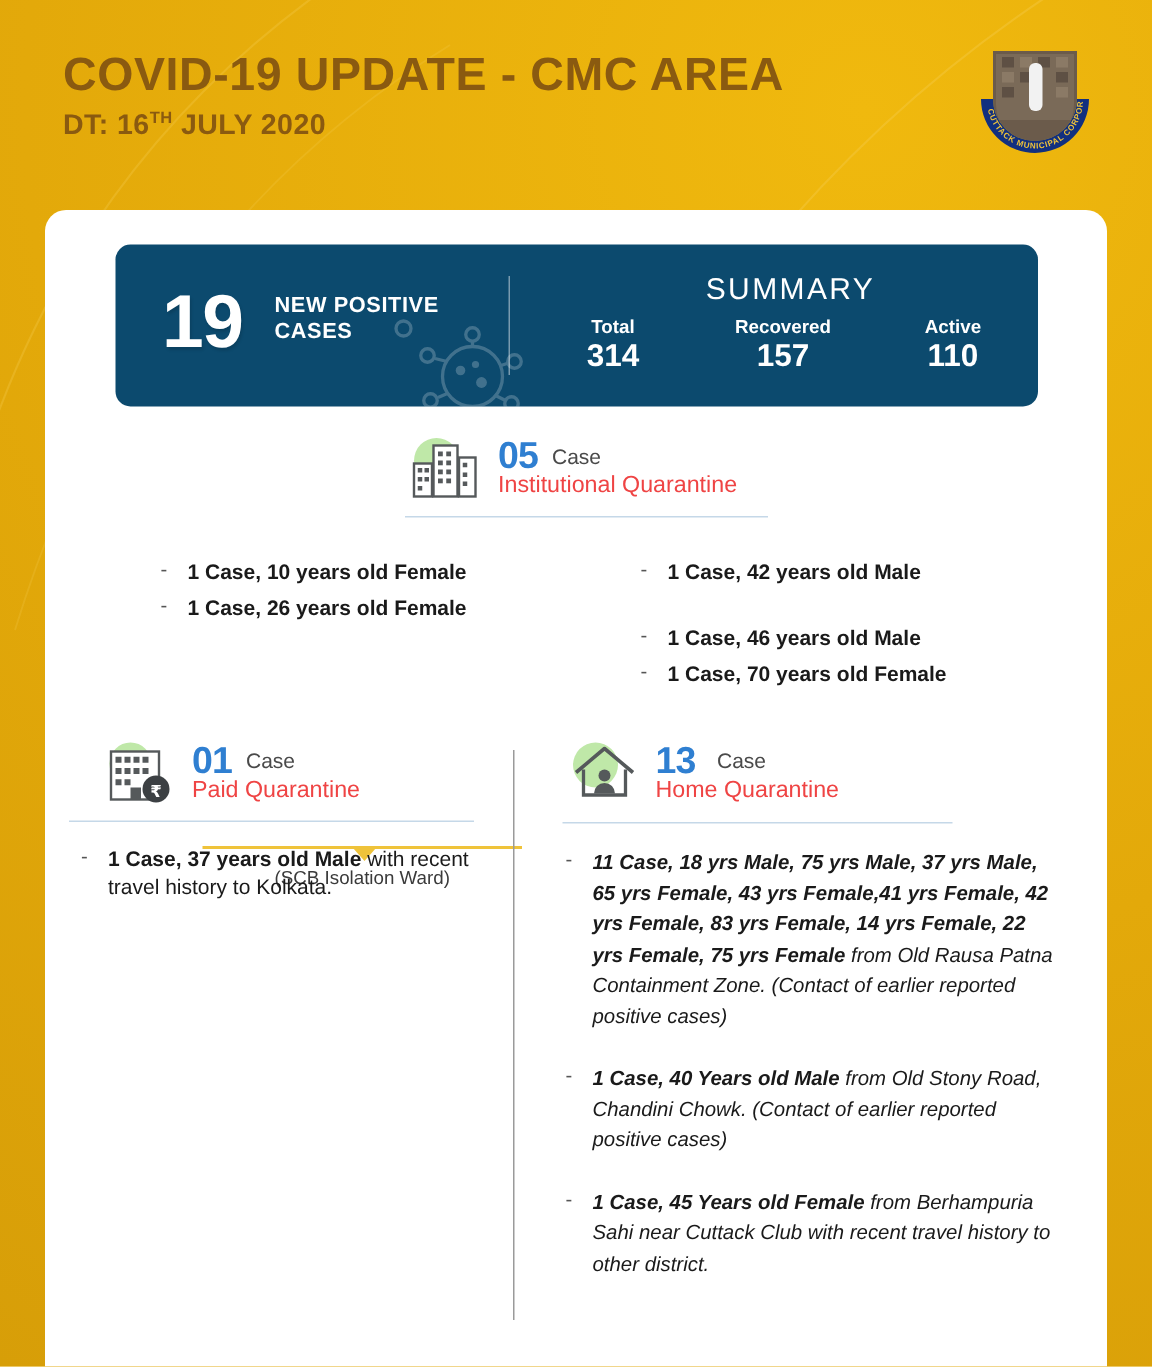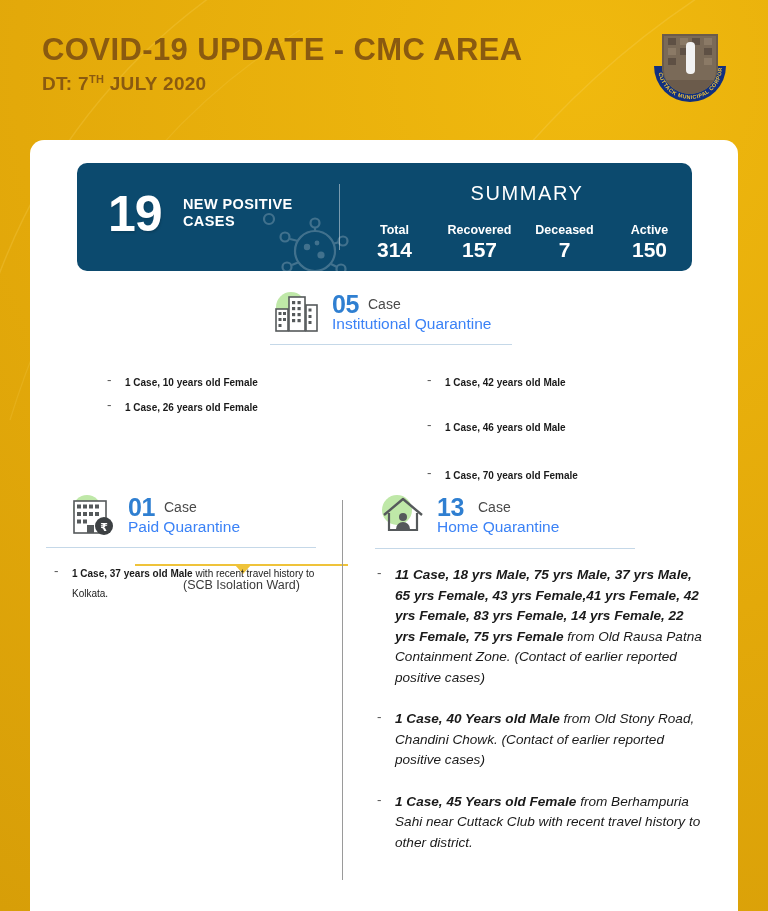--- a/index.html
+++ b/index.html
@@ -74,46 +74,46 @@
   }
   .banner-sep {
     position:absolute; left:262px; top:21px;
     width:1px; height:66px; background:rgba(255,255,255,.45);
   }
   .summary-title {
     position:absolute; left:285px; top:19px; width:330px;
     text-align:center; font-size:20px; color:#FFFFFF; letter-spacing:1.6px;
   }
   .stats {
-    position:absolute; left:275px; top:60px;
+    position:absolute; left:275px; top:48px;
     width:340px; display:flex; justify-content:space-between;
   }
   .stat { text-align:center; flex:1; }
   .stat-label { font-size:12.5px; font-weight:bold; color:#FFFFFF; }
   .stat-value { font-size:21px; font-weight:bold; color:#FFFFFF; margin-top:1px; }
 
   
   .sec-head { position:absolute; }
   .sec-icon { position:absolute; left:0; top:0; width:54px; height:46px; }
   .sec-num {
     position:absolute; font-size:25px; font-weight:bold; color:#2F7FD1;
     letter-spacing:-.5px;
   }
   .sec-case { position:absolute; font-size:14px; color:#4A4A4A; }
-  .sec-sub  { position:absolute; font-size:15.5px; color:#3b82f6; }
+  .sec-sub  { position:absolute; font-size:15.5px; color:#ef4444; }
   .sec-rule { position:absolute; height:1px; background:#C5D8E8; }
 
   
   .blist { position:absolute; }
   .bitem { position:relative; padding-left:20px; margin-bottom:5px; }
   .bitem:before {
     content:"-"; position:absolute; left:2px; top:0;
     color:#555; font-size:13.5px;
   }
-  .bitem-txt { font-size:10px; color:#1A1A1A; line-height:19px; }
+  .bitem-txt { font-size:14px; color:#1A1A1A; line-height:19px; }
   .bitem-txt b { font-weight:bold; }
 
   .blist-wide .bitem { margin-bottom:21px; }
   .blist-wide .bitem-txt { font-size:13.6px; line-height:20.5px;font-style:italic; }
 
   
   .gold-rule {
     position:absolute; left:105px; top:424px; width:213px; height:2px;
     background:#EFC33A;
   }
@@ -141,21 +141,21 @@
 <div class="bg">
   <svg class="bg-arcs" width="768" height="911" viewBox="0 0 768 911">
     <path d="M 760 -40 Q 470 120 330 480 Q 250 760 300 960" stroke="#F7D05A" stroke-width="1.4" fill="none" opacity=".7"></path>
     <path d="M 250 -30 Q 60 90 -10 300" stroke="#F7D05A" stroke-width="1.4" fill="none" opacity=".6"></path>
     <path d="M 300 30 Q 90 160 10 420" stroke="#F7D05A" stroke-width="1.2" fill="none" opacity=".45"></path>
   </svg>
 </div>
 
 <div class="header">
   <div class="title">COVID-19 UPDATE - CMC AREA</div>
-  <div class="subtitle"><span>DT: 7</span><sup>TH</sup><span> JULY 2020</span></div>
+  <div class="subtitle"><span>DT: 16</span><sup>TH</sup><span> JULY 2020</span></div>
 
   <svg class="logo" viewBox="0 0 96 76">
     <defs>
       <clipPath id="fortclip">
           <path d="M22 10 h52 v34 a26 26 0 0 1 -52 0 z"></path>
         </clipPath>
     </defs>
     <path d="M20 8 h56 v32 a28 28 0 0 1 -56 0 z" fill="#6B5B4B"></path>
     <g clip-path="url(#fortclip)">
       <rect x="20" y="8" width="56" height="46" fill="#7A6A58"></rect>
@@ -217,26 +217,22 @@
     <div class="stats">
       <div class="stat">
         <div class="stat-label">Total</div>
         <div class="stat-value">314</div>
       </div>
       <div class="stat">
         <div class="stat-label">Recovered</div>
         <div class="stat-value">157</div>
       </div>
       <div class="stat">
-        <div class="stat-label">Deceased</div>
-        <div class="stat-value">7</div>
-      </div>
-      <div class="stat">
         <div class="stat-label">Active</div>
-        <div class="stat-value">150</div>
+        <div class="stat-value">110</div>
       </div>
     </div>
   </div>
 
   <div class="sec-head" style="left:240px; top:150px; width:260px;">
     <svg class="sec-icon" viewBox="0 0 54 46">
       <circle cx="21" cy="17" r="15" fill="#BFE8A8"></circle>
       <g stroke="#55595B" stroke-width="1.6" fill="#FFFFFF">
         <rect x="6" y="19" width="12" height="22"></rect>
         <rect x="19" y="7" width="16" height="34"></rect>
@@ -277,21 +273,21 @@
   </div>
 
   <div class="gold-rule"></div>
   <div class="gold-caret"></div>
   <div class="scb-note">(SCB Isolation Ward)</div>
 
   <div class="blist" style="left:395px; top:232px; width:280px;">
     <div class="bitem" style="margin-bottom:25px;">
       <span class="bitem-txt"><b>1 Case, 42 years old Male</b></span>
     </div>
-    <div class="bitem" style="margin-bottom:28px;">
+    <div class="bitem" style="margin-bottom:5px;">
       <span class="bitem-txt"><b>1 Case, 46 years old Male</b></span>
     </div>
     <div class="bitem">
       <span class="bitem-txt"><b>1 Case, 70 years old Female</b></span>
     </div>
   </div>
 
   <div class="v-divider"></div>
 
   <div class="sec-head" style="left:36px; top:353px; width:260px;">

